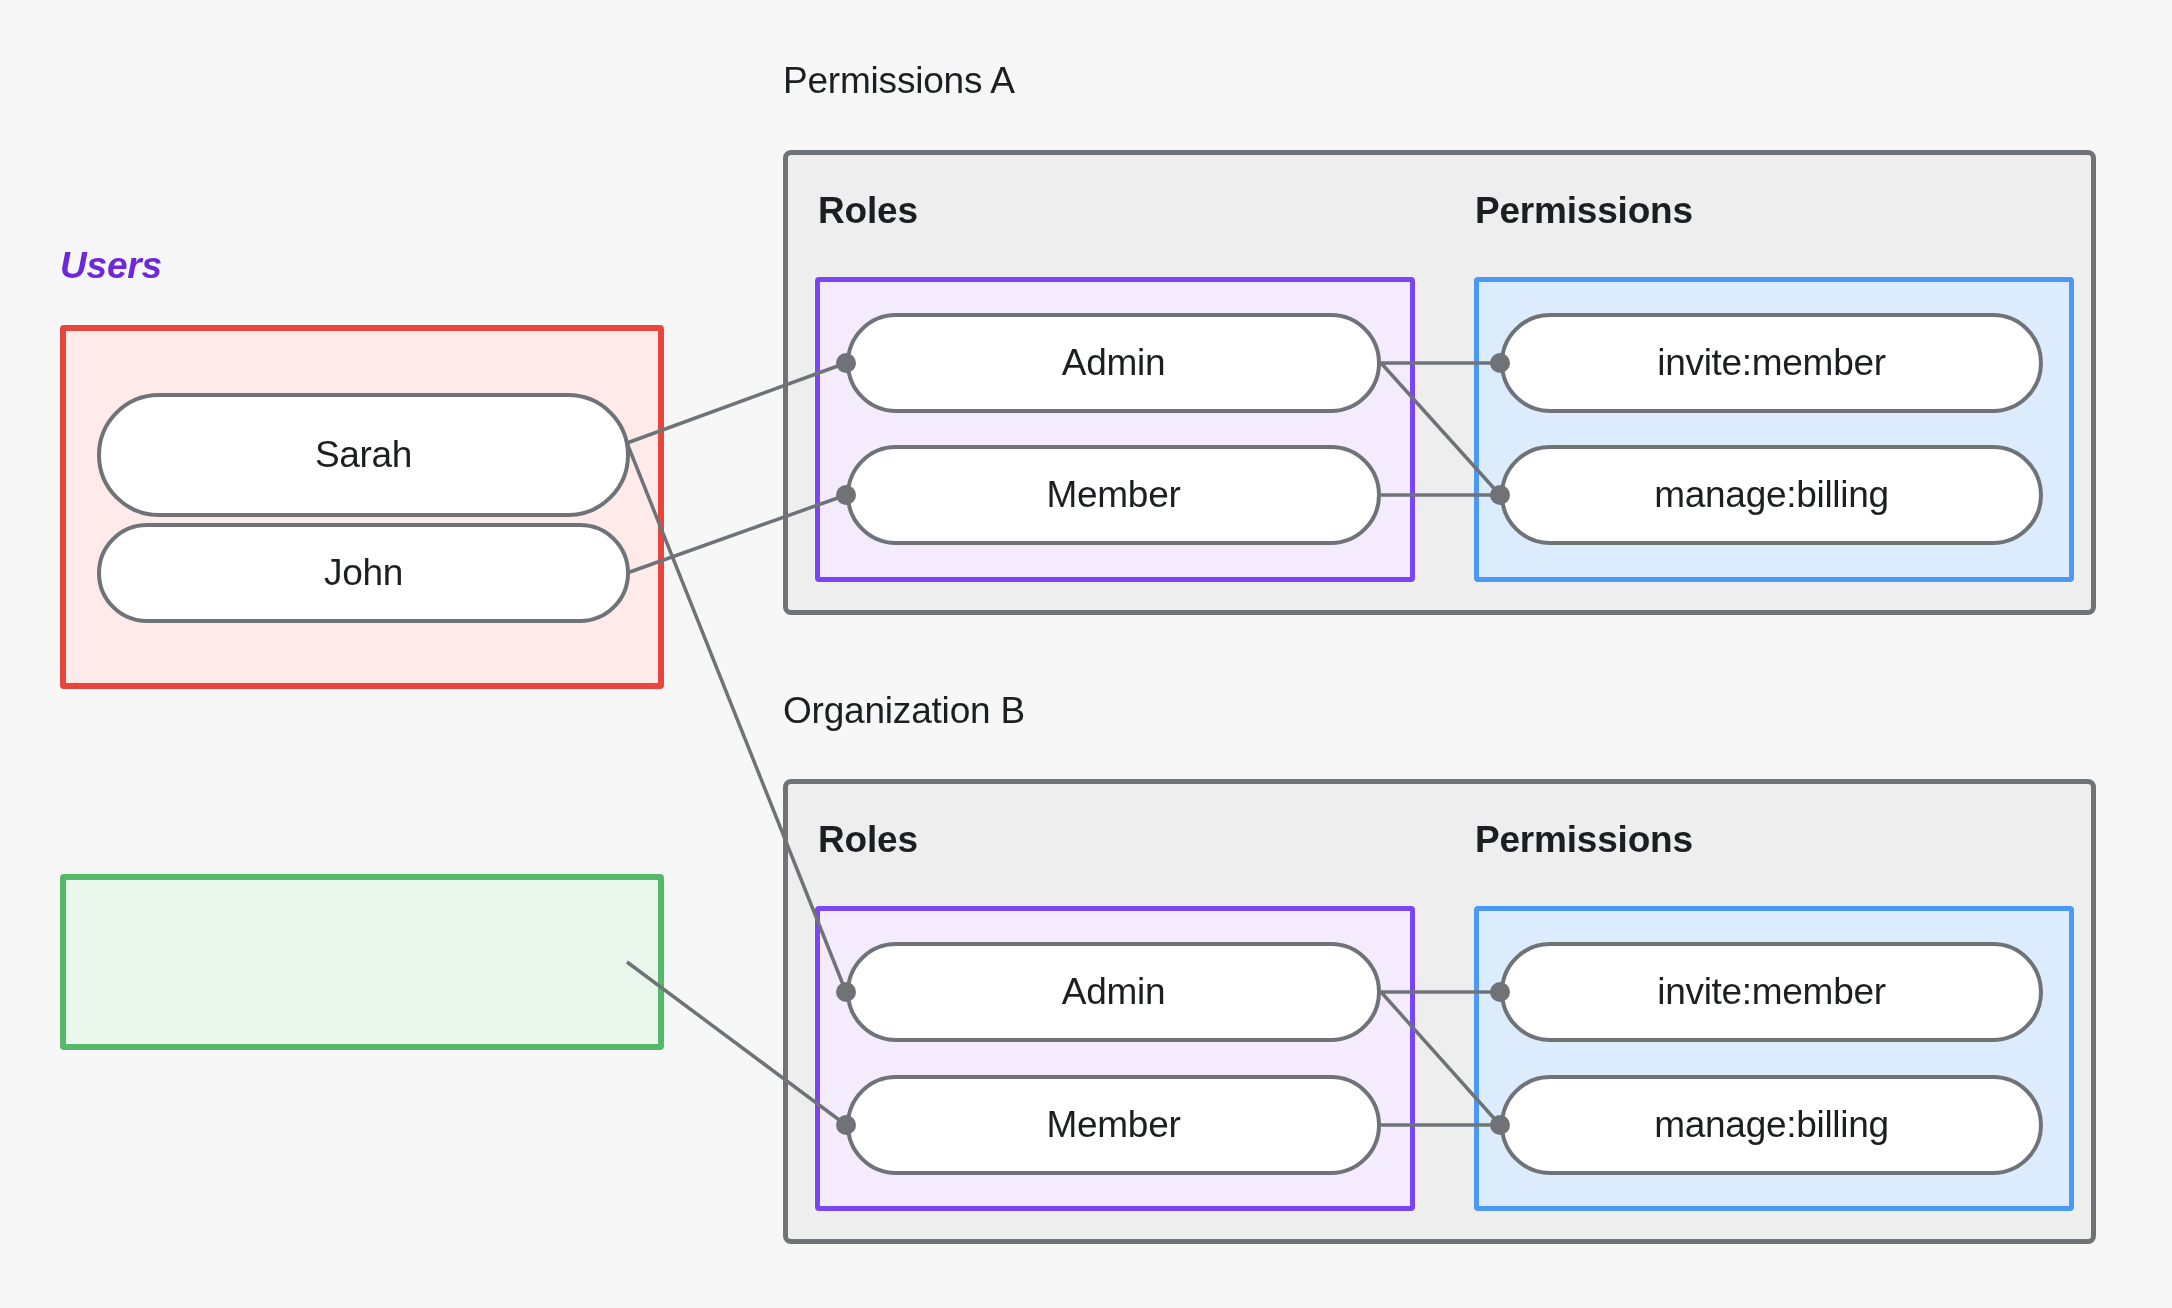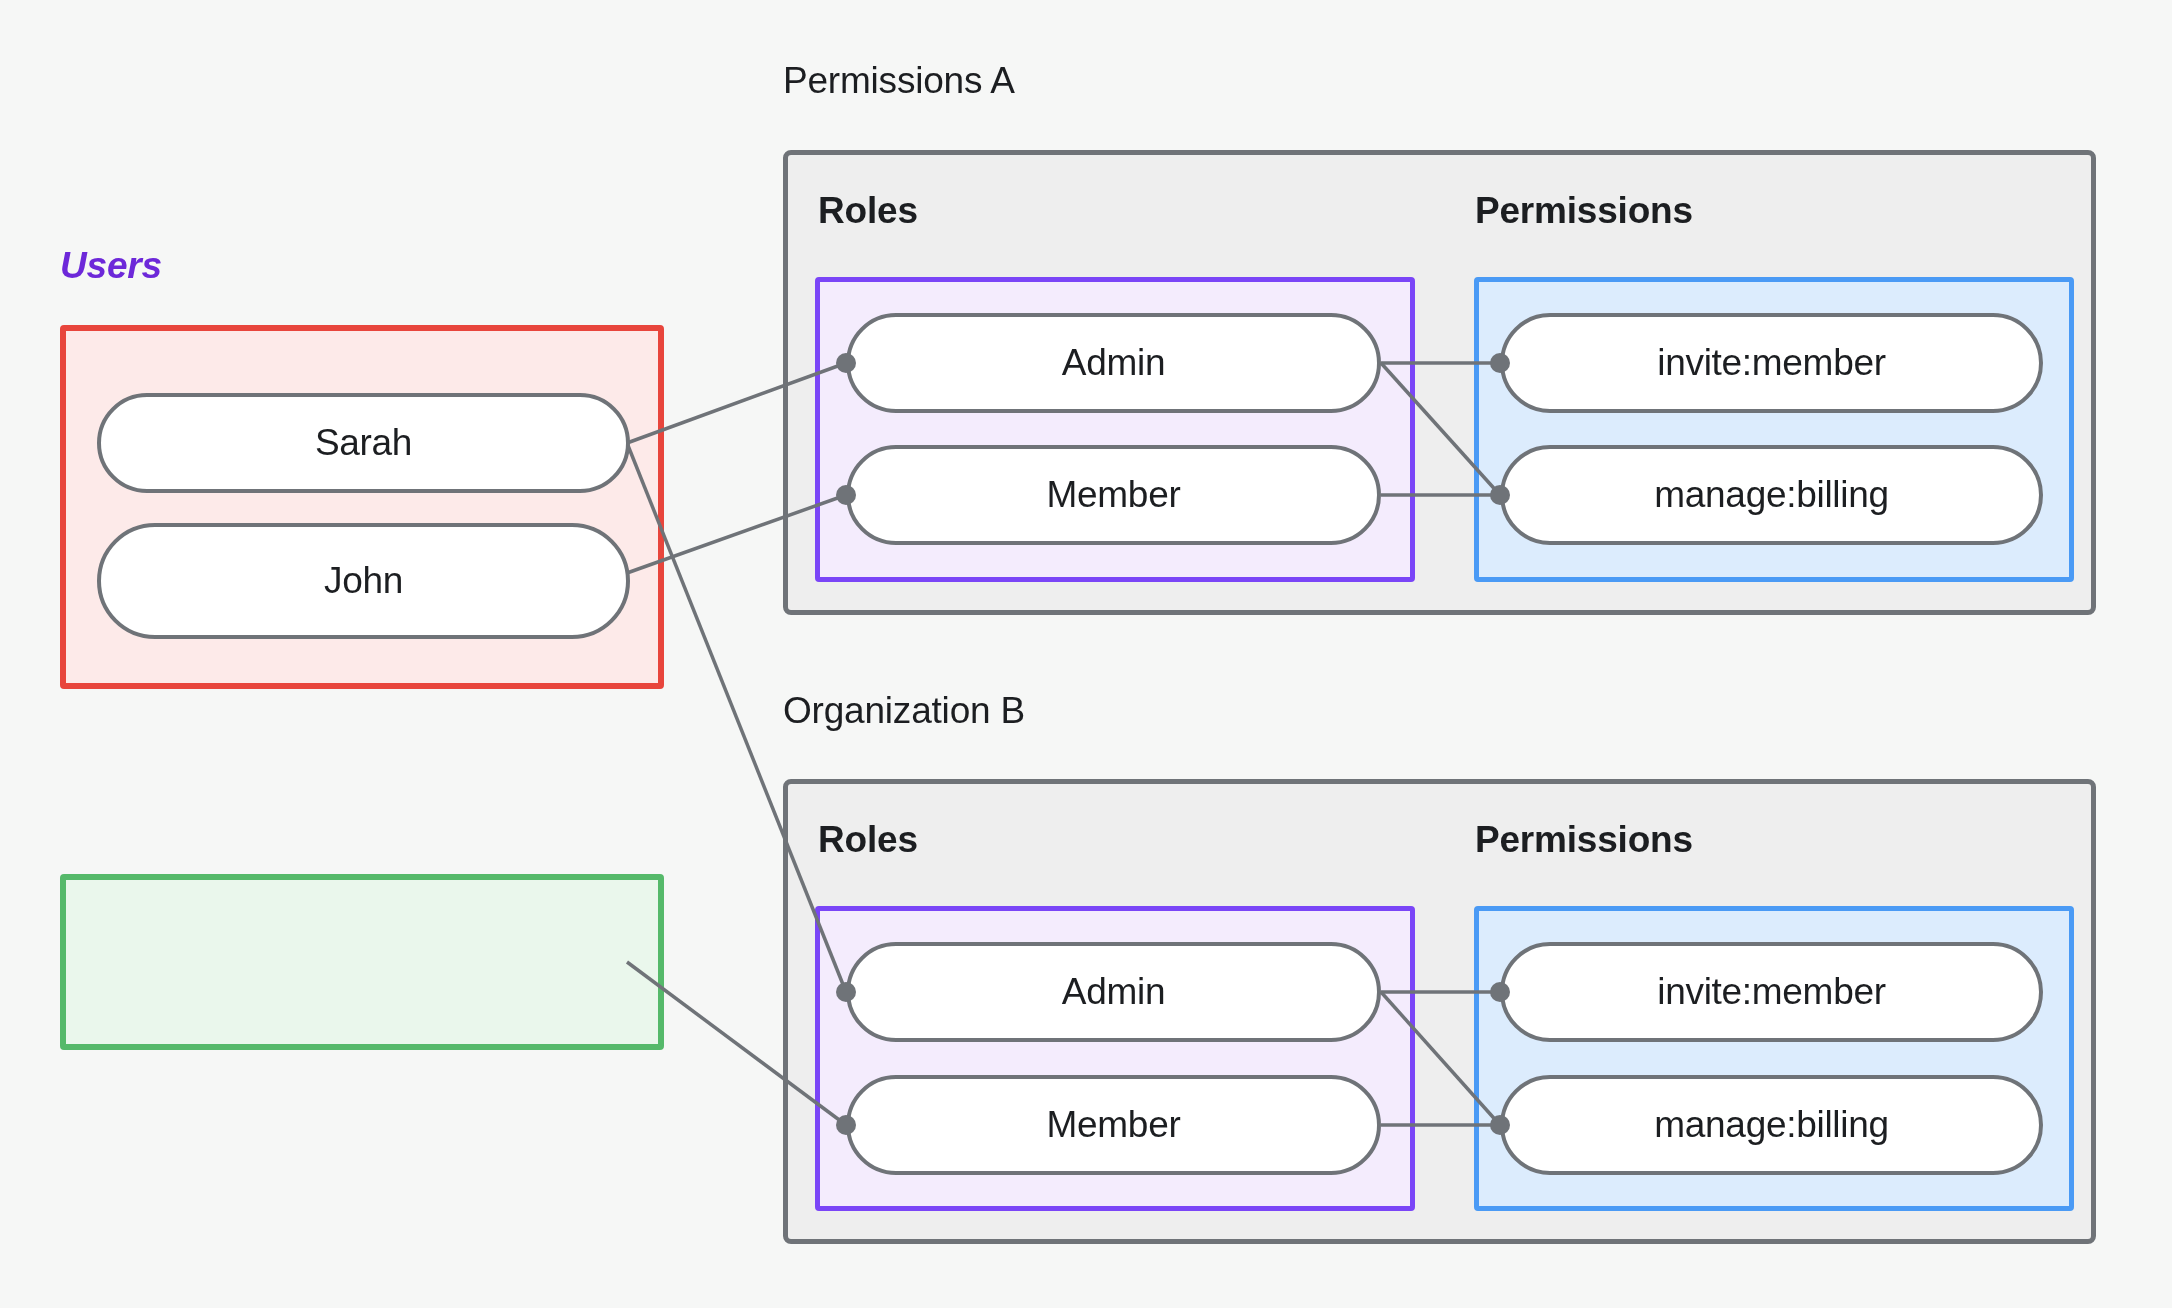--- a/index.html
+++ b/index.html
@@ -114,25 +114,25 @@
       <path d="M 1381 992 L 1500 1125"></path>
 
       <path d="M 1381 1125 L 1500 1125"></path>
     </g>
   </svg>
 
   <div class="group-title" style="left:60px; top:245px;">Users</div>
 
   <div class="src-box users" style="left:60px; top:325px; width:604px; height:364px;"></div>
 
-  <div class="pill" style="left:97px; top:393px; width:533px; height:100px;">
+  <div class="pill" style="left:97px; top:393px; width:533px; height:124px;">
     <span>Sarah</span>
   </div>
 
-  <div class="pill" style="left:97px; top:523px; width:533px; height:116px;">
+  <div class="pill" style="left:97px; top:523px; width:533px; height:100px;">
     <span>John</span>
   </div>
 
 
   <div class="src-box m2m" style="left:60px; top:874px; width:604px; height:176px;"></div>
 
 
   <div class="org-title" style="left:783px; top:60px;">Permissions A</div>
 
   <div class="org-box" style="left:783px; top:150px; width:1313px; height:465px;"></div>

